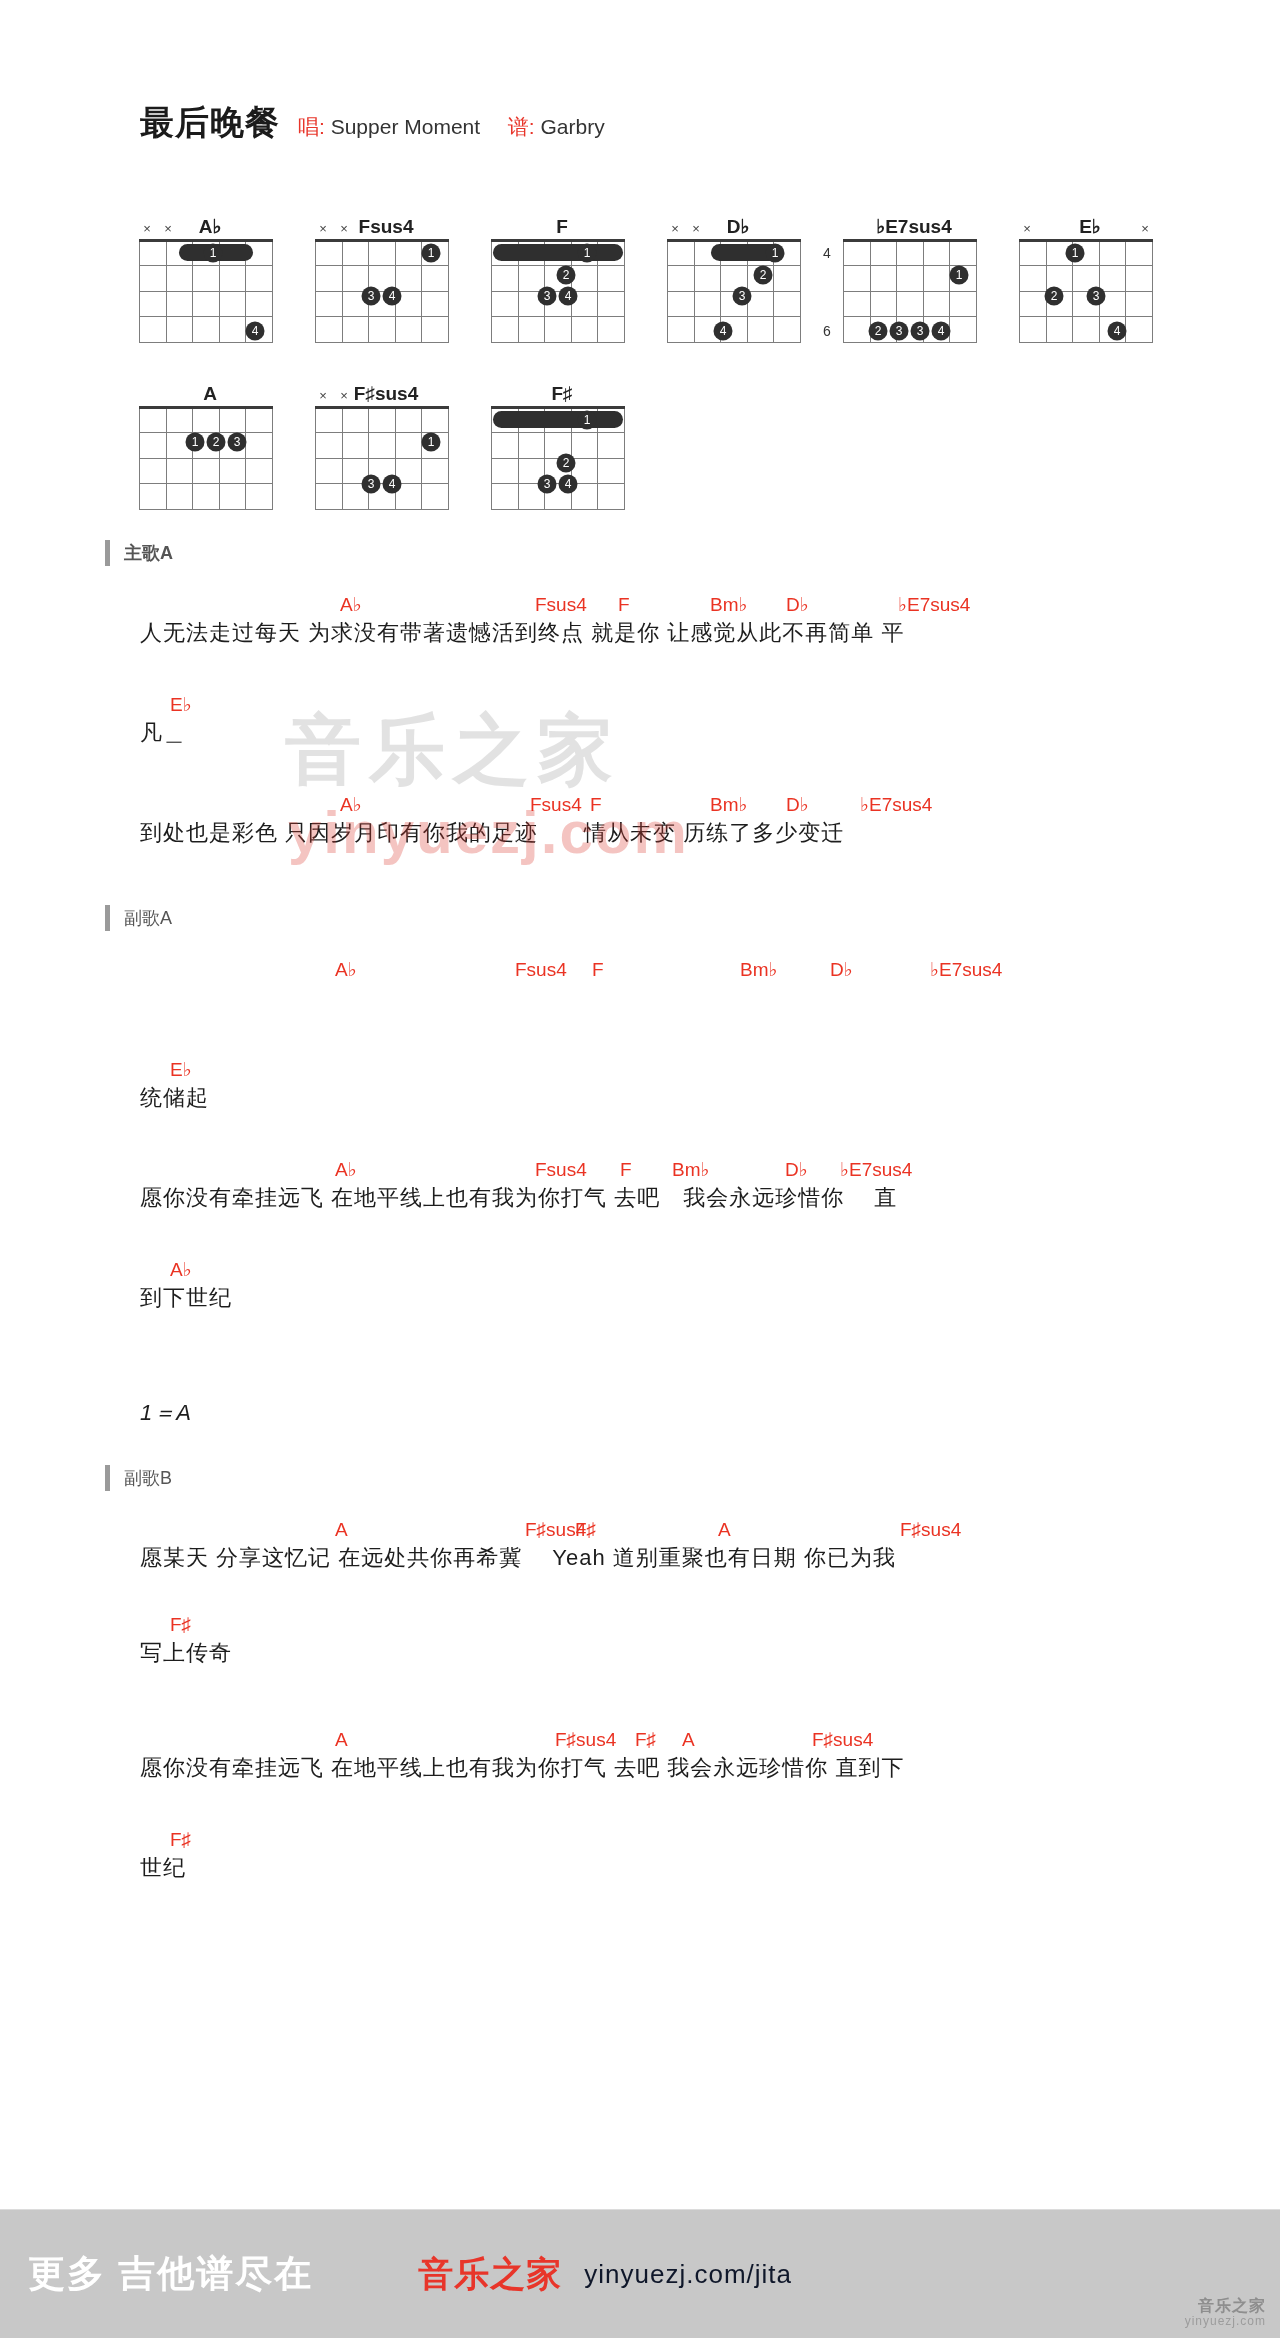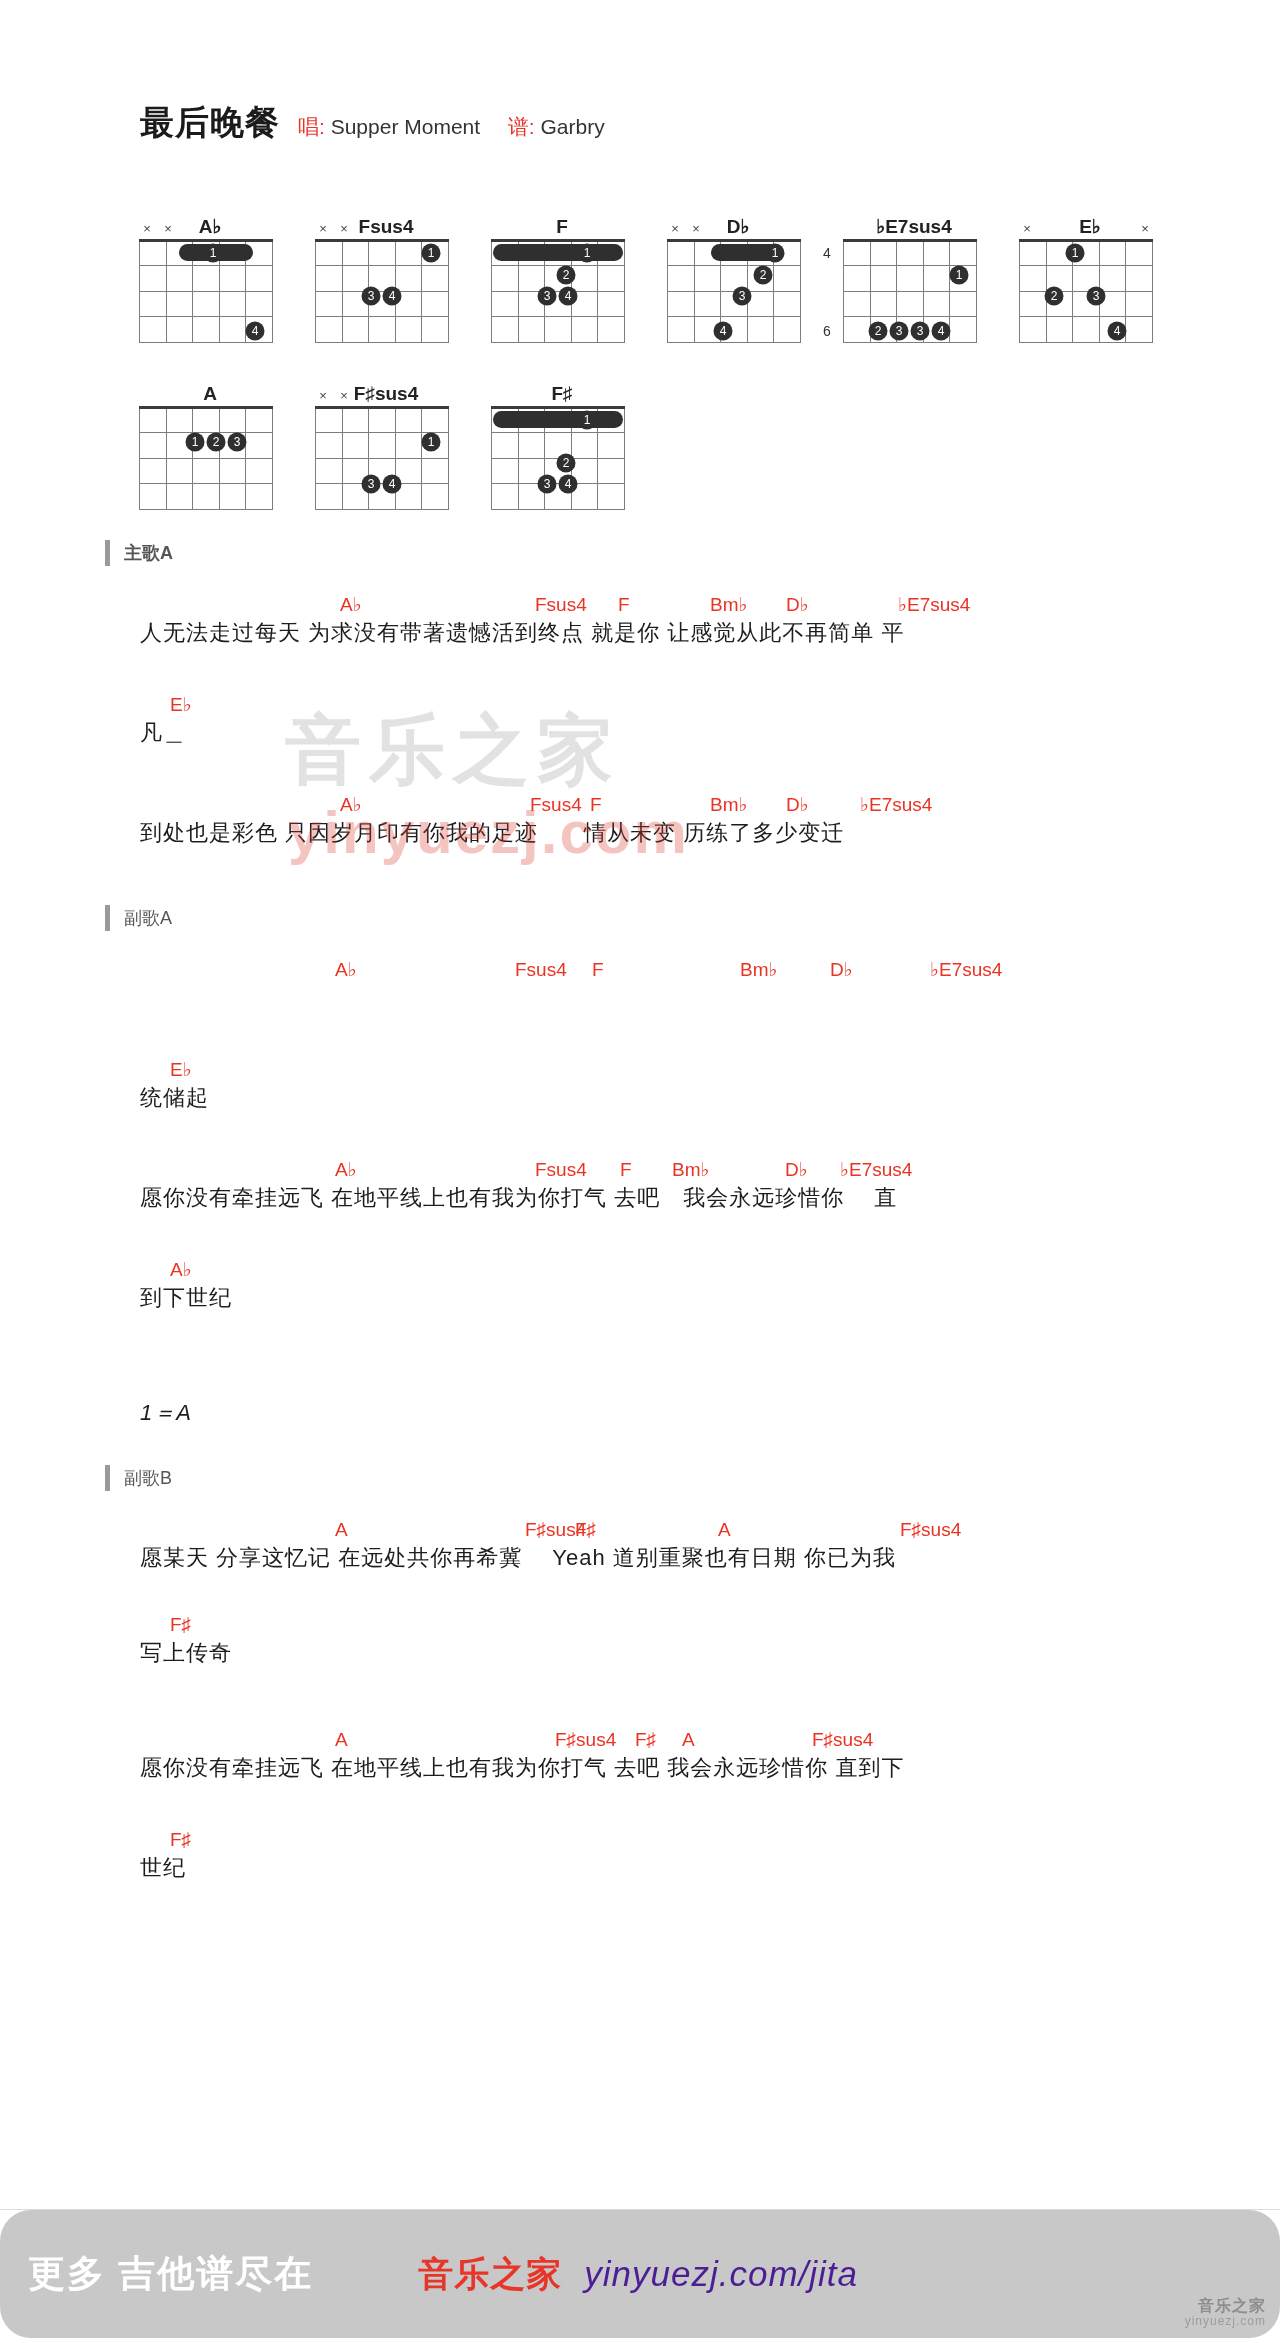--- a/index.html
+++ b/index.html
@@ -207,42 +207,40 @@
   
   .footer {
     position: absolute;
     left: 0;
     bottom: 0;
     width: 1280px;
     height: 128px;
     background: #c8c8c8;
     display: flex;
     align-items: center;
-    border-radius: 31px;
   }
   .footer-left {
     margin-left: 28px;
     font-size: 37px;
     font-weight: bold;
     color: #ffffff;
     letter-spacing: 2px;
   }
   .footer-mid {
     margin-left: 105px;
     font-size: 35px;
     font-weight: bold;
     color: #e8352a;
     letter-spacing: 1px;
   }
   .footer-url {
     margin-left: 22px;
-    font-size: 35px;
-    color: #4c1d95;
+    font-size: 26px;
+    color: #0f172a;
     letter-spacing: 1px;
-    font-style: italic;
   }
   .footer-badge {
     position: absolute;
     right: 14px;
     bottom: 10px;
     text-align: right;
     line-height: 1.1;
   }
   .footer-badge .b1 {
     font-size: 16px;

